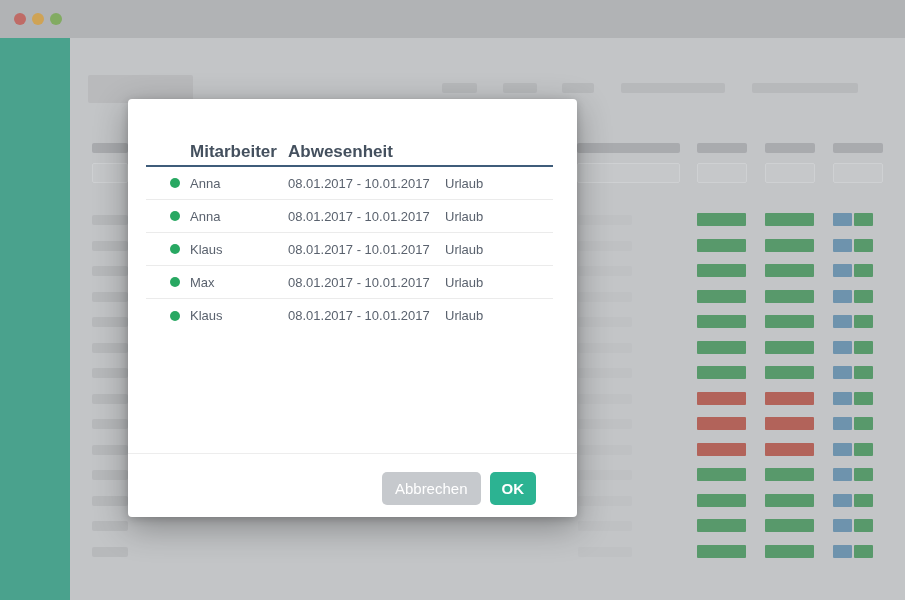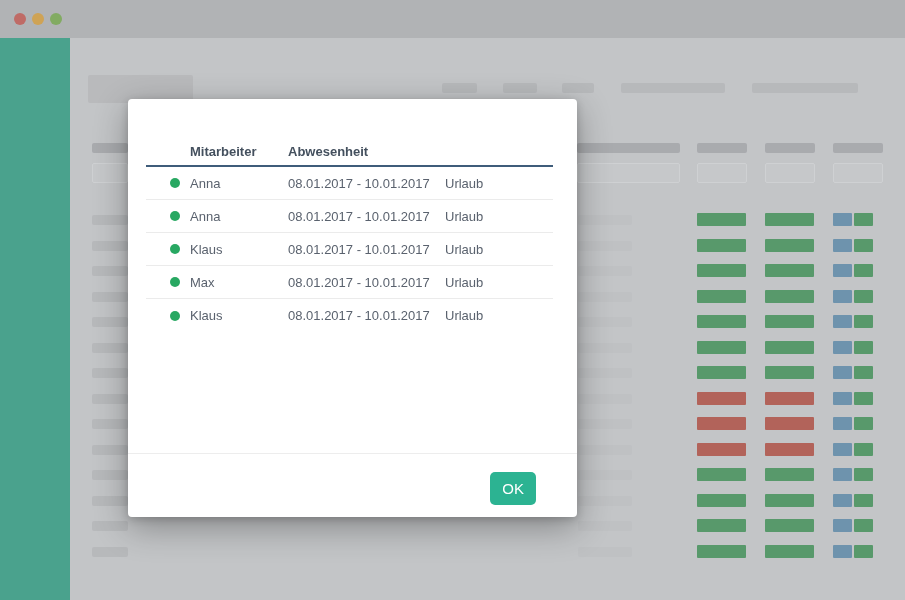--- a/index.html
+++ b/index.html
@@ -26,32 +26,32 @@
   .tbar.blue  { background:var(--bar-blue,#6e93ad); }
 
   
   .dialog { position:absolute; left:128px; top:99px; width:449px; height:418px; background:#ffffff; border-radius:4px;
             box-shadow:0 10px 34px rgba(0,0,0,.32), 0 2px 8px rgba(0,0,0,.18); z-index:5; }
   .dlg-title { margin:28px 20px 0 20px; font-size:15px; line-height:21px; font-weight:bold; color:var(--title-text,#3e5a76); }
 
   .dlg-table { margin:39px 24px 0 18px; }
   .trow, .thead { display:grid; grid-template-columns:44px 98px 157px 1fr; align-items:center; }
   .thead { height:29px; border-bottom:2px solid #3f5c7a; }
-  .thead .cell { font-size:13px; font-weight:bold; color:#44505e; }
+  .thead .cell { font-size:17px; font-weight:bold; color:#44505e; }
   .trow { height:33px; border-bottom:1px solid #ebebeb; }
   .trow:last-child { border-bottom:none; }
   .trow .cell { font-size:13px; color:#5a626e; }
   .c-dot { padding-left:24px; display:flex; align-items:center; }
   .dot { width:10px; height:10px; border-radius:50%; background:var(--status-dot,#28a862); }
 
   .dlg-footer { position:absolute; left:0; bottom:0; width:100%; height:64px; border-top:1px solid #ededed;
                 display:flex; justify-content:flex-end; align-items:flex-start; padding:18px 41px 0 0; gap:9px; }
   .btn { height:33px; border:none; border-radius:5px; font-size:15px; color:#ffffff; font-family:inherit; cursor:pointer; display:flex; align-items:center; }
   .btn-cancel { background:var(--cancel-button,#c6c9cd); padding:0 13px; }
-  .btn-ok     { background:var(--ok-button,#2cb392); padding:0 12px; }
+  .btn-ok     { background:var(--ok-button,#2cb392); padding:0 12px;font-weight:bold; }
 </style>
 </head>
 <body>
 
 <div class="titlebar">
   <span class="tl-dot" style="background: rgb(191, 107, 102);"></span>
   <span class="tl-dot" style="background: rgb(207, 163, 85);"></span>
   <span class="tl-dot" style="background: rgb(130, 171, 98);"></span>
 </div>
 <div class="sidebar"></div>
@@ -206,15 +206,16 @@
             <span class="dot"></span>
           </span>
           <span class="cell">Klaus</span>
           <span class="cell">08.01.2017 - 10.01.2017</span>
           <span class="cell">Urlaub</span>
         </div>
       </div>
   </div>
 
   <div class="dlg-footer">
+    <button class="btn btn-cancel">Abbrechen</button>
     <button class="btn btn-ok">OK</button>
   </div>
 </div>
 
 </body></html>

